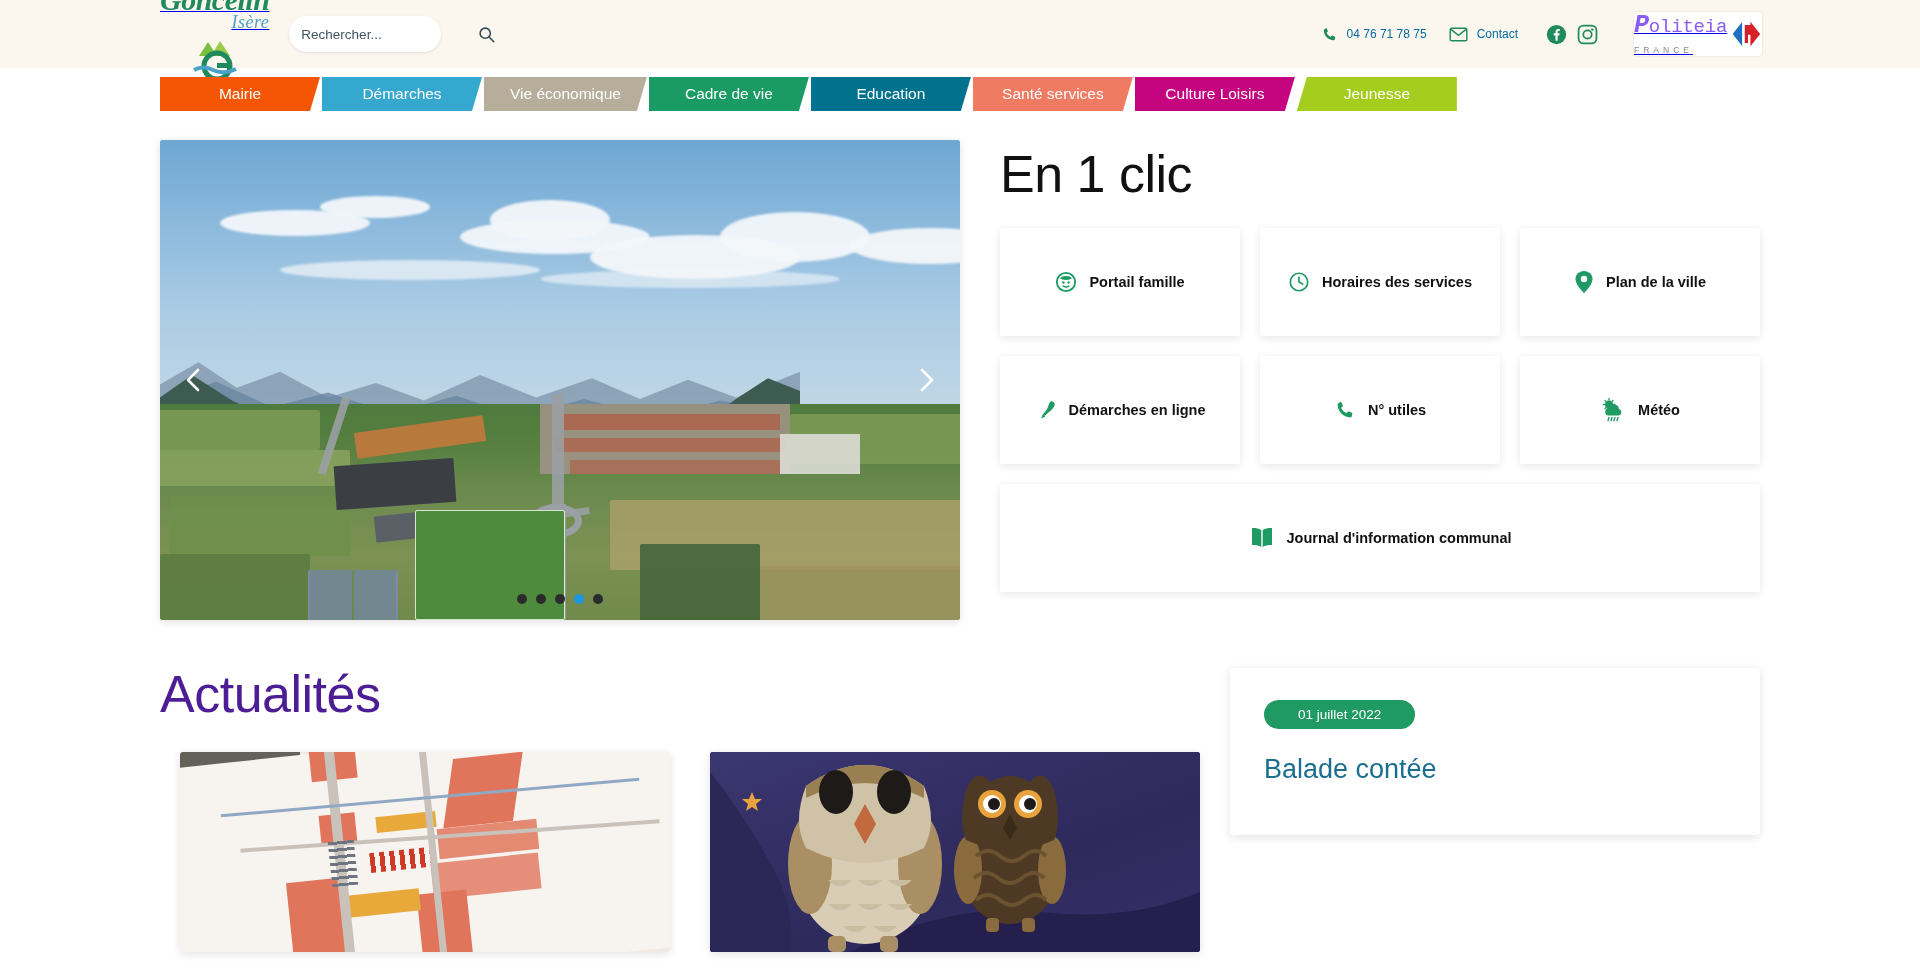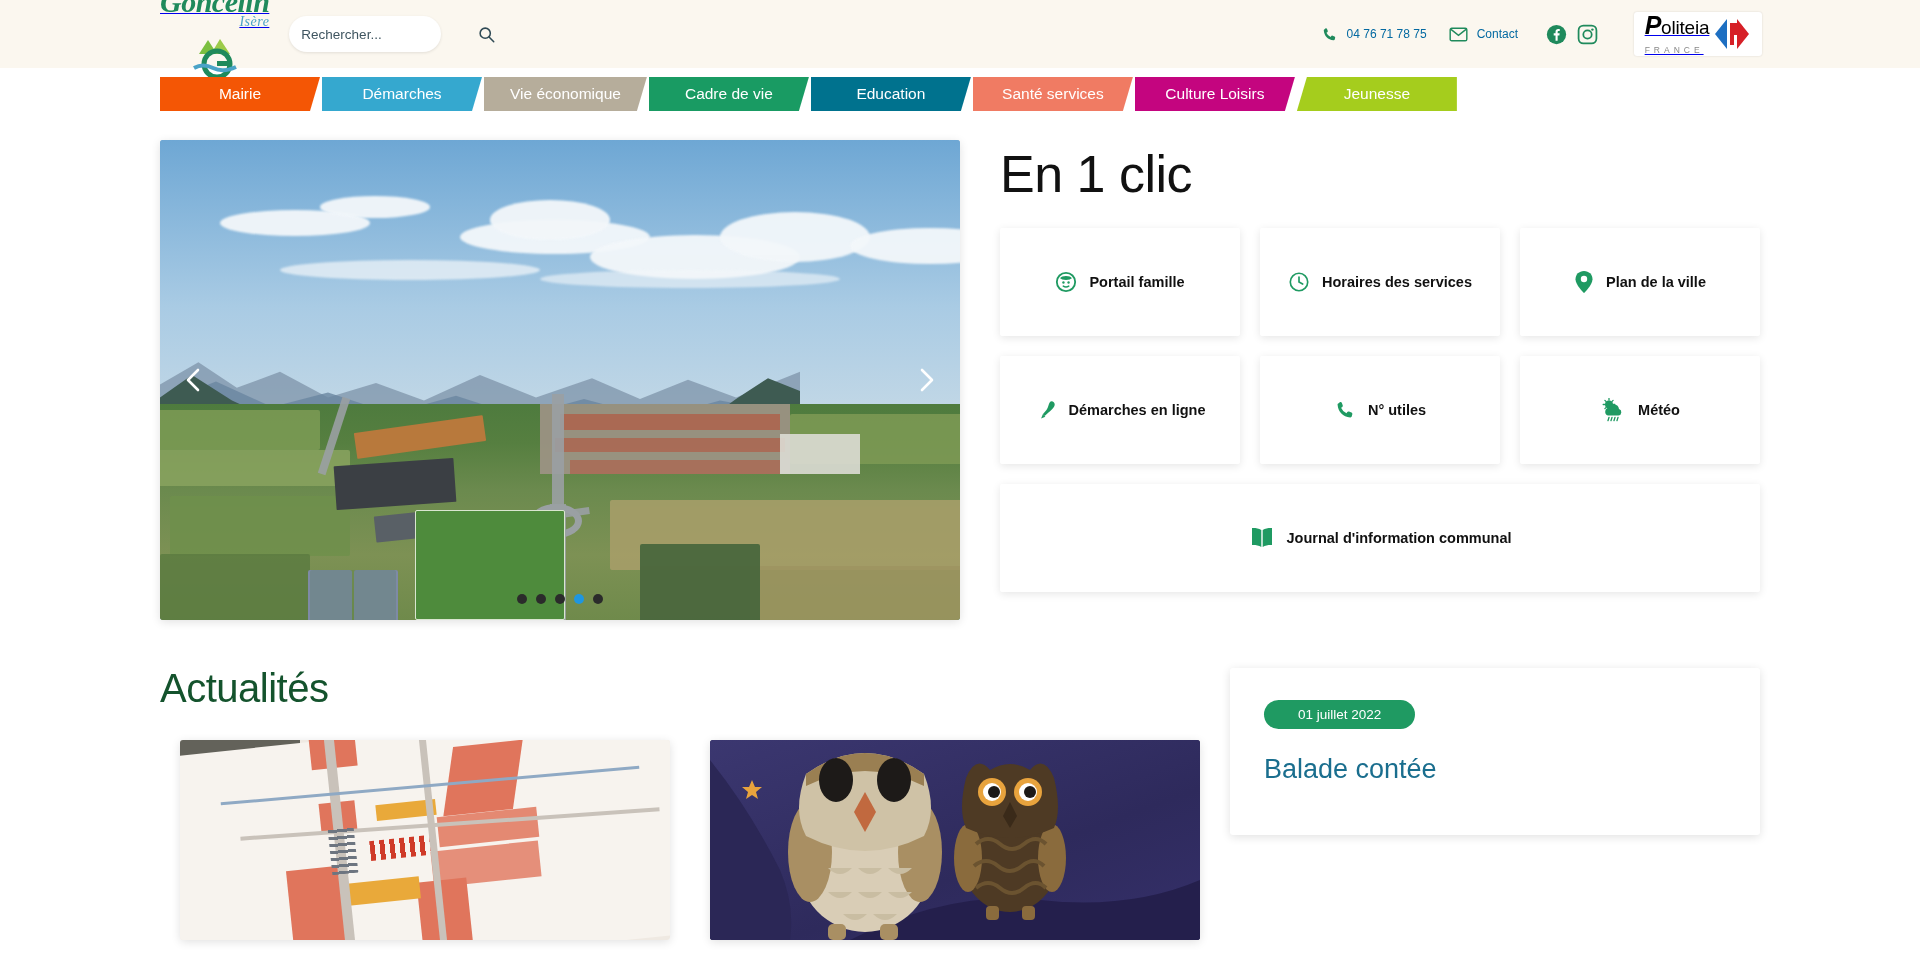--- a/index.html
+++ b/index.html
@@ -26,21 +26,21 @@
     font-family: "Liberation Serif", serif;
     font-style: italic;
     font-weight: 700;
     font-size: 30px;
     color: #1f8a5c;
     letter-spacing: -0.5px;
   }
   .logo-sub {
     font-family: "Liberation Serif", serif;
     font-style: italic;
-    font-size: 14px;
+    font-size: 18px;
     color: #4aa3c7;
     text-align: right;
     margin-top: -2px;
     letter-spacing: 0.5px;
   }
   .logo-mark { width: 48px; height: 46px; position: relative; top: 1px; }
 
   .search-box {
     margin-left: 20px;
     width: 152px;
@@ -83,22 +83,22 @@
     margin-left: 14px;
     width: 128px; height: 44px;
     background: #ffffff;
     border-radius: 3px;
     display: flex; align-items: center; justify-content: center;
     gap: 4px;
     box-shadow: 0 0 2px rgba(0,0,0,0.15);
   }
   .pol-text { line-height: 1; }
   .pol-name {
-    font-family: Liberation Sans, sans-serif;
-    font-size: 19px; color: #000000; letter-spacing: -0.2px;
+    font-family: Liberation Mono, monospace;
+    font-size: 19px; color: #8b5cf6; letter-spacing: -0.2px;
   }
   .pol-name .cap { font-size: 25px; font-style: italic; font-weight: 700; }
   .pol-fr {
     font-size: 8.5px; color: #888; letter-spacing: 4px; margin-top: 8px;
   }
 
   
   .navwrap {
     height: 52px;
     background: #ffffff;
@@ -202,21 +202,21 @@
     margin-top: 0;
   }
   .tile-row2 { margin-top: 20px; }
   .tile-row3 { margin-top: 20px; }
 
   
   .sections { display: flex; gap: 20px; margin-top: 48px; }
   .news { width: 1050px; }
   .agenda { flex: 1; }
   .sec-title {
-    font-size: 40px; font-weight: 400; color: #14532d;
+    font-size: 52px; font-weight: 400; color: #4c1d95;
     letter-spacing: -0.5px; line-height: 1; margin-bottom: 32px;
   }
   .news-cards { display: flex; gap: 40px; padding-left: 20px; }
   .news-card {
     width: 490px;
     background: #fff;
     box-shadow: 0 2px 10px rgba(0,0,0,0.12);
     border-radius: 3px;
     overflow: hidden;
     cursor: pointer;

